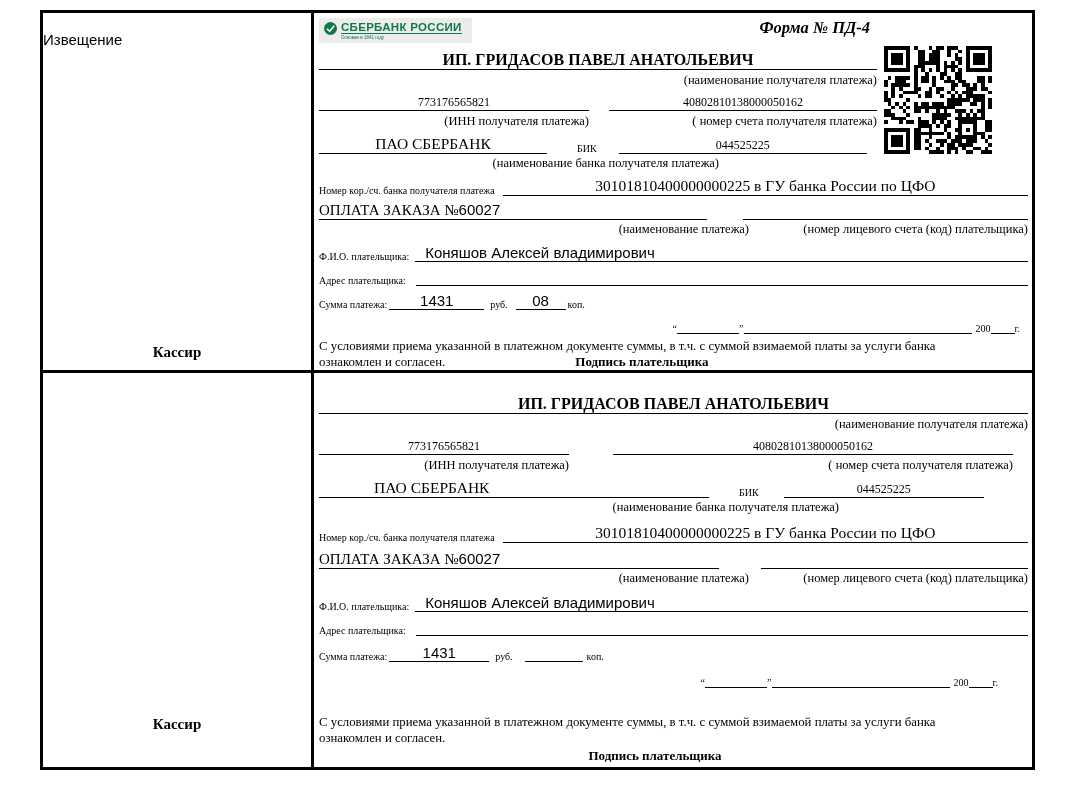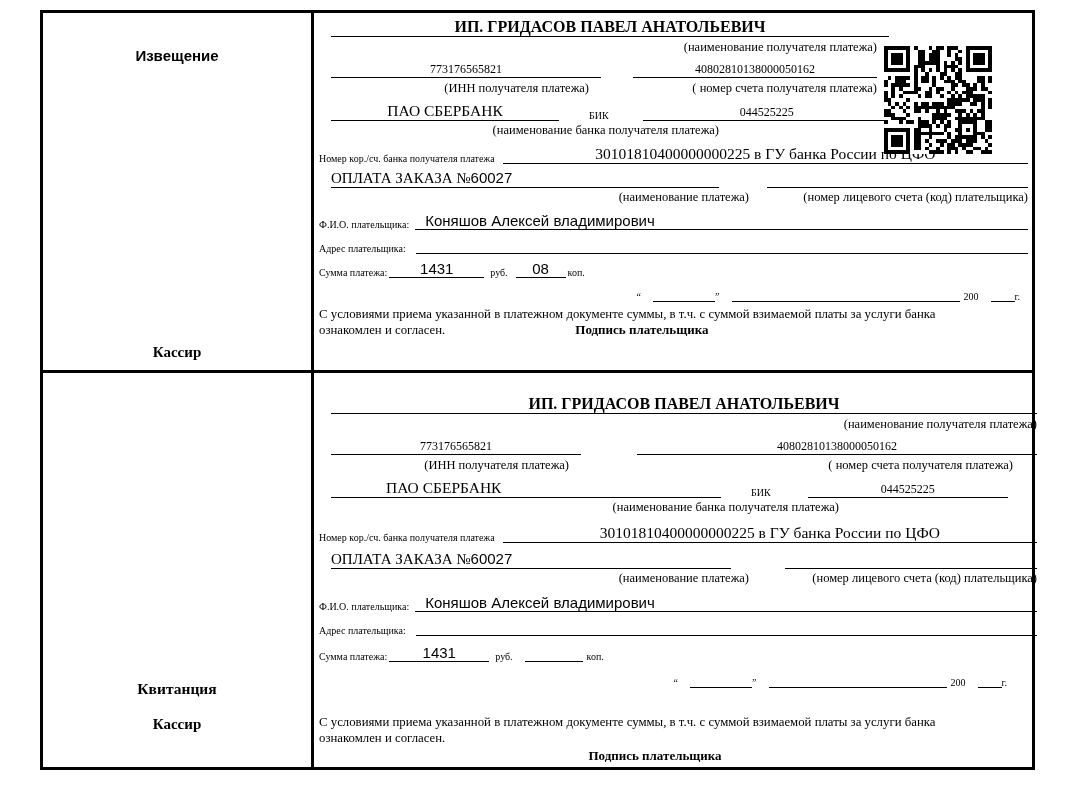--- a/index.html
+++ b/index.html
@@ -11,30 +11,30 @@
   .box {
     position: absolute; left: 40px; top: 10px; width: 995px; height: 760px;
     border: 3px solid #000;
   }
   .section { position: absolute; left: 0; right: 0; display: flex; }
   .sec-top { top: 0; height: 360px; border-bottom: 3px solid #000; }
   .sec-bot { top: 360px; bottom: 0; }
   .lcell { width: 271px; border-right: 3px solid #000; position: relative; flex: none; }
   .rcell { flex: 1; position: relative; padding: 0 4px 0 5px; display: flex; flex-direction: column; }
   .row { display: flex; align-items: flex-end; }
-  .u { border-bottom: 1.5px solid #000; margin-left: 12px; }
+  .u { border-bottom: 1.5px solid #000; }
   .center { text-align: center; }
   .caption { font-size: 12.5px; text-align: right; line-height: 15px; }
   .lbl { font-size: 10px; }
   .vser { font-size: 12px; }
   .hand { font-family: "Liberation Sans", sans-serif; font-size: 15px; }
   .payee-title { font-weight: bold; font-size: 16px; }
   .forma { font-weight: bold; font-style: italic; font-size: 16.5px; margin-right: 158px; }
-  .side-notice { font-family: "Liberation Sans", sans-serif; font-weight: bold; font-size: 15px;
-    text-align: center; margin-top: 34px; }
+  .side-notice { font-family: "Liberation Sans", sans-serif; font-weight: normal; font-size: 15px;
+    text-align: left; margin-top: 18px; }
   .cashier-top { position: absolute; bottom: 9px; left: 0; right: 0; text-align: center;
     font-weight: bold; font-size: 15px; }
   .receipt-lbl { position: absolute; top: 307px; left: 0; right: 0; text-align: center;
     font-weight: bold; font-size: 15.5px; }
   .cashier-bot { position: absolute; top: 343px; left: 0; right: 0; text-align: center;
     font-weight: bold; font-size: 15px; }
   .sber-logo { display: flex; align-items: flex-start; background: #ececec; padding: 3px 10px 3px 5px; }
   .sber-name { color: var(--sber,#0f7a48); font-weight: bold; font-size: 11.5px; letter-spacing: .3px;
     border-bottom: 1px solid var(--sber,#0f7a48); font-family: "Liberation Sans", sans-serif; display:block; }
   .sber-tag { display: block; color: var(--sber,#0f7a48); font-size: 4.5px; margin-top: 1px;
@@ -49,20 +49,33 @@
 <div class="page">
   <div class="box">
 
     <div class="section sec-top">
       <div class="lcell">
         <div class="side-notice">Извещение</div>
         <div class="cashier-top">Кассир</div>
       </div>
       <div class="rcell">
 
+        <div class="row" style="height:33px;align-items:flex-start;justify-content:space-between;padding-top:5px">
+          <div class="sber-logo">
+            <svg width="13" height="13" viewBox="0 0 13 13" style="margin:1px 4px 0 0">
+              <circle cx="6.5" cy="6.5" r="6.5" fill="var(--sber,#0f7a48)"></circle>
+              <path d="M3 6.8 L5.6 9.4 L10.2 3.8" stroke="#fff" stroke-width="1.6" fill="none"></path>
+            </svg>
+            <span>
+              <span class="sber-name">СБЕРБАНК РОССИИ</span>
+              <span class="sber-tag">Основан в 1841 году</span>
+            </span>
+          </div>
+          <div class="forma">Форма № ПД-4</div>
+        </div>
 
         <div class="row" style="height:24px">
           <div class="u center payee-title" style="width:558px">ИП. ГРИДАСОВ ПАВЕЛ АНАТОЛЬЕВИЧ</div>
         </div>
         <div class="row" style="height:18px">
             <div class="caption" style="width:558px">(наименование получателя платежа)</div>
           </div>
 
         <div class="row" style="height:23px;width:558px">
           <span class="u center vser" style="width:270px">773176565821</span>
@@ -582,21 +595,20 @@
               <rect x="26" y="28" width="1" height="1"></rect>
               <rect x="27" y="28" width="1" height="1"></rect>
               <rect x="28" y="28" width="1" height="1"></rect>
             </g>
         </svg>
       </div>
     </div>
 
     <div class="section sec-bot">
       <div class="lcell">
-        <div class="receipt-lbl">Квитанция</div>
         <div class="cashier-bot">Кассир</div>
       </div>
       <div class="rcell">
 
         <div class="row" style="margin-top:18px;height:23px">
           <div class="u center payee-title" style="flex:1">ИП. ГРИДАСОВ ПАВЕЛ АНАТОЛЬЕВИЧ</div>
         </div>
         <div class="row" style="height:18px">
             <div class="caption" style="flex:1">(наименование получателя платежа)</div>
           </div>

